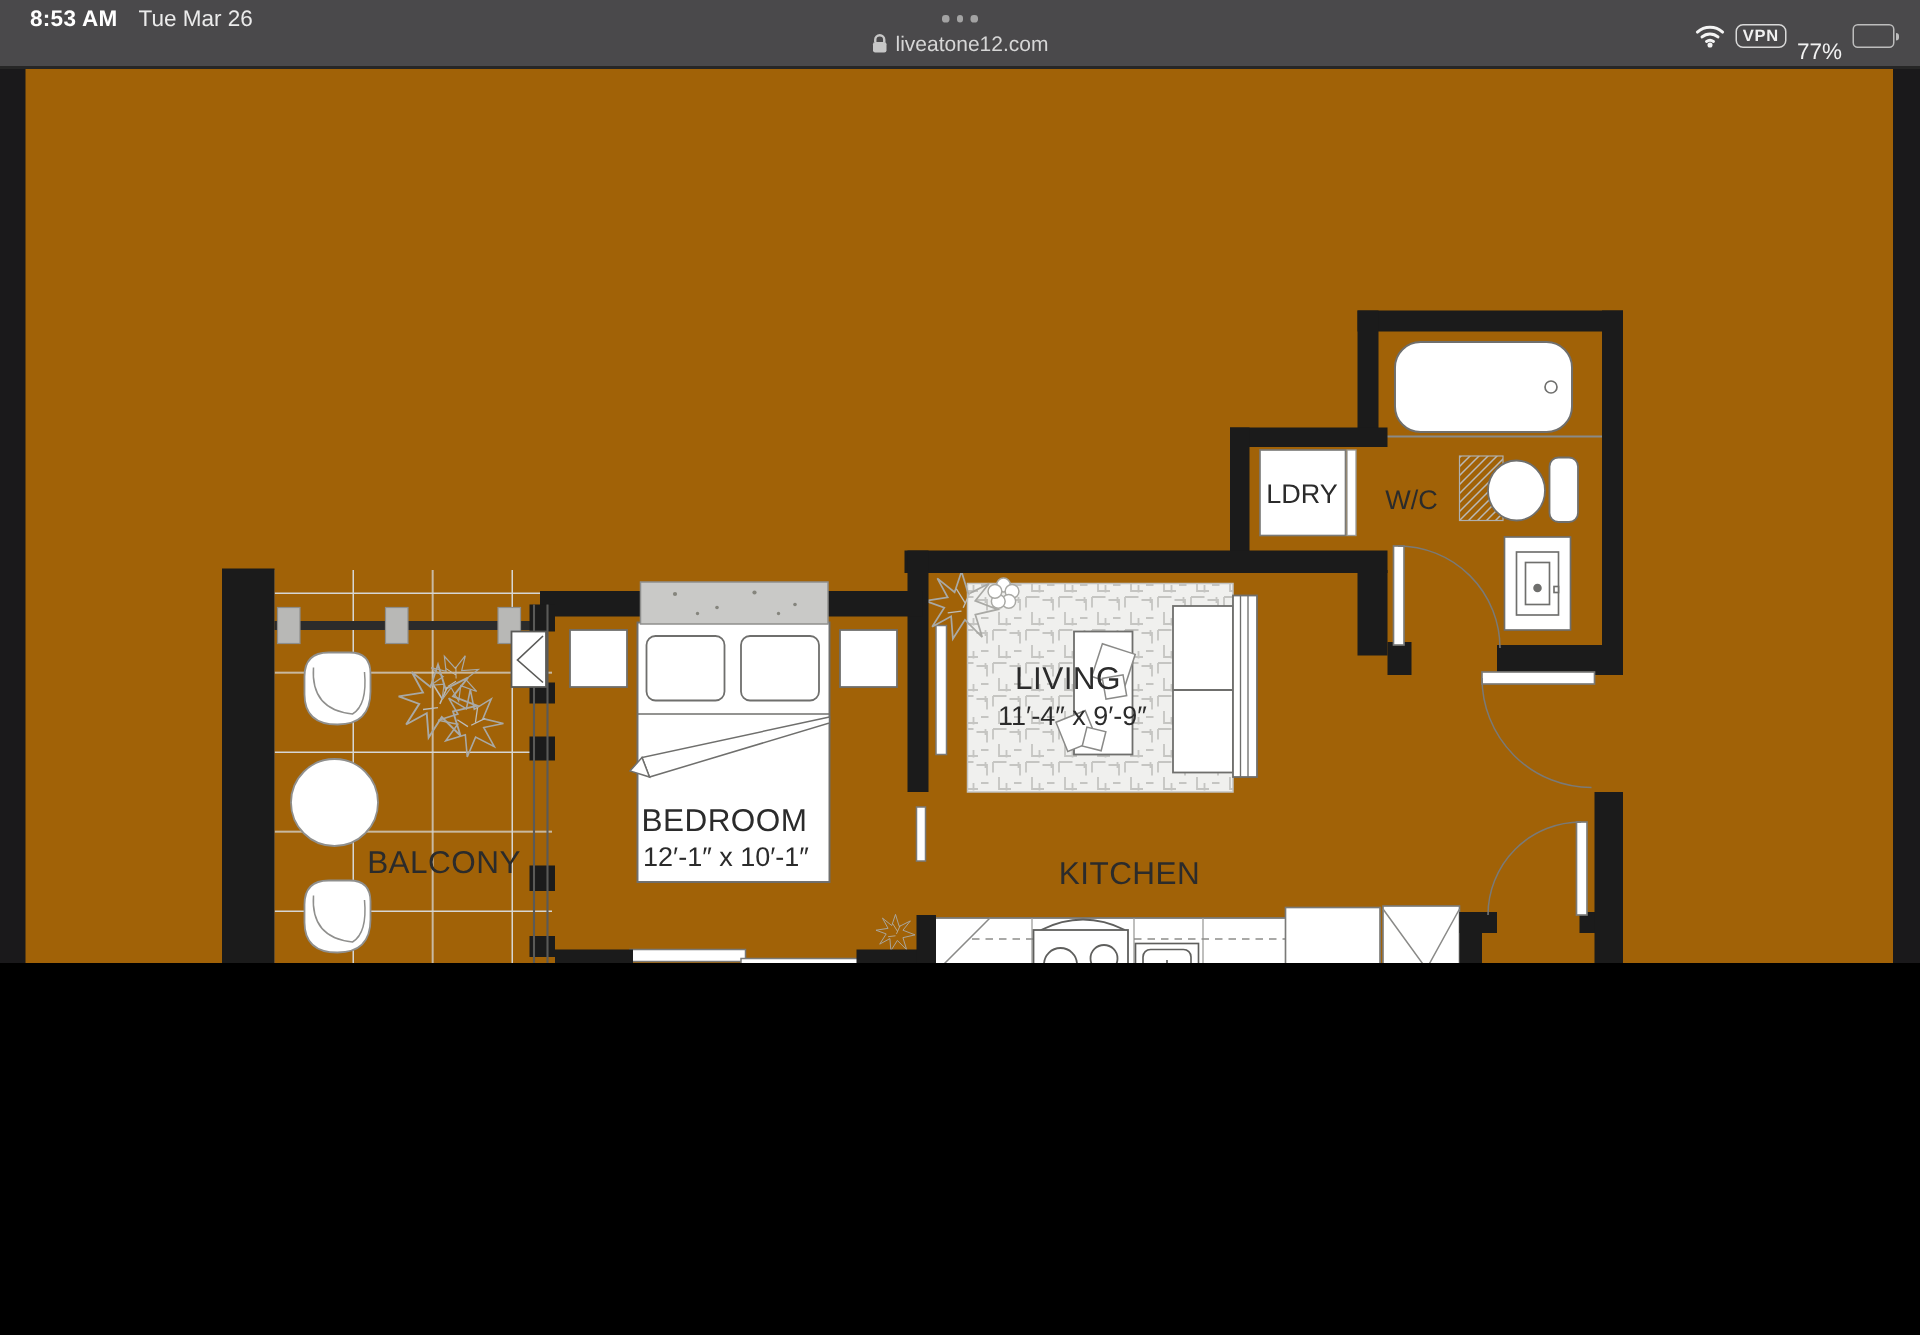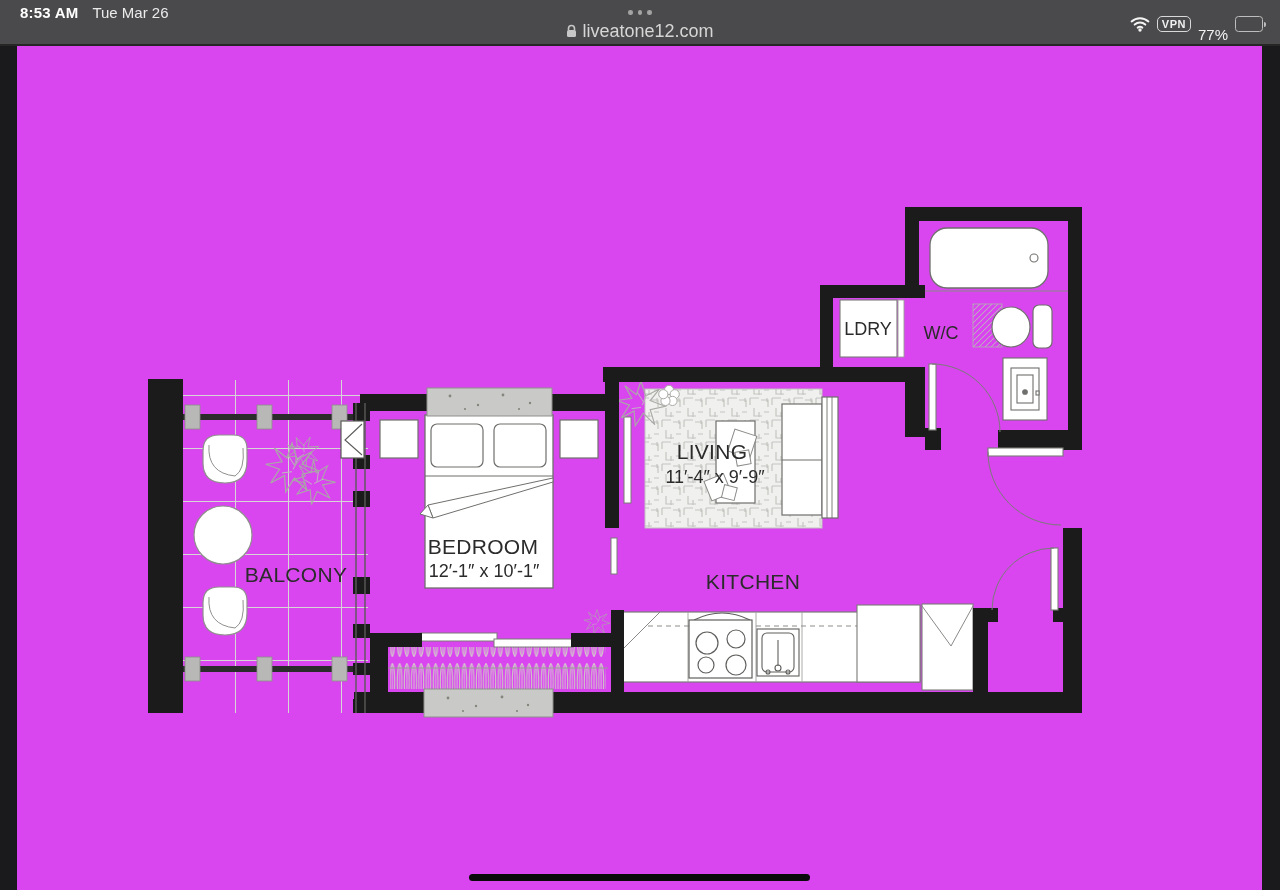--- a/index.html
+++ b/index.html
@@ -1,29 +1,29 @@
 <!DOCTYPE html>
 <html><head>
 <meta charset="utf-8">
 <style>
   html,body{margin:0;padding:0;background:#000;}
-  .screen{position:relative;width:1280px;height:890px;overflow:hidden;
-          background:#d946ef;font-family:"Liberation Sans",sans-serif;}
+  .screen{position:relative;width:1280px;height:642px;overflow:hidden;
+          background:#a16207;font-family:"Liberation Sans",sans-serif;}
   
   .status-bar{position:absolute;top:0;left:0;width:1280px;height:44px;
               background:#4a494b;border-bottom:2px solid #262626;z-index:30;
               color:#fff;}
   .sb-left{position:absolute;left:20px;top:4px;display:flex;gap:14px;align-items:baseline;}
   .sb-time{font-size:15px;font-weight:700;color:#ffffff;letter-spacing:.2px;}
   .sb-date{font-size:15px;font-weight:400;color:#ebebeb;}
   .sb-center{position:absolute;left:50%;transform:translateX(-50%);top:0;width:260px;text-align:center;}
   .dots{display:flex;justify-content:center;gap:5px;margin-top:10px;}
   .dot{width:4.5px;height:4.5px;border-radius:50%;background:#a3a3a3;}
   .url-row{display:flex;align-items:center;justify-content:center;gap:5px;margin-top:6px;}
-  .url-text{font-size:18px;color:#d6d6d6;}
+  .url-text{font-size:14px;color:#d6d6d6;}
   .sb-right{position:absolute;right:14px;top:5px;display:flex;align-items:center;gap:7px;}
   .pct{font-size:15px;color:#f2f2f2;margin-top:21px;}
   .vpn-badge{border:1.5px solid #d9d9d9;border-radius:5px;color:#f0f0f0;
              font-size:11px;font-weight:700;padding:1px 4px;letter-spacing:.5px;}
   .battery{display:flex;align-items:center;}
   .bat-body{width:24px;height:12px;border:1px solid #bdbdbd;border-radius:3.5px;padding:1px;}
   .bat-fill{height:100%;width:77%;background:#ffffff;border-radius:2px;}
   .bat-cap{width:2px;height:5px;background:#bdbdbd;border-radius:0 2px 2px 0;margin-left:1px;}
   
   .side-bar{position:absolute;top:46px;height:844px;background:#1a191b;z-index:20;}

